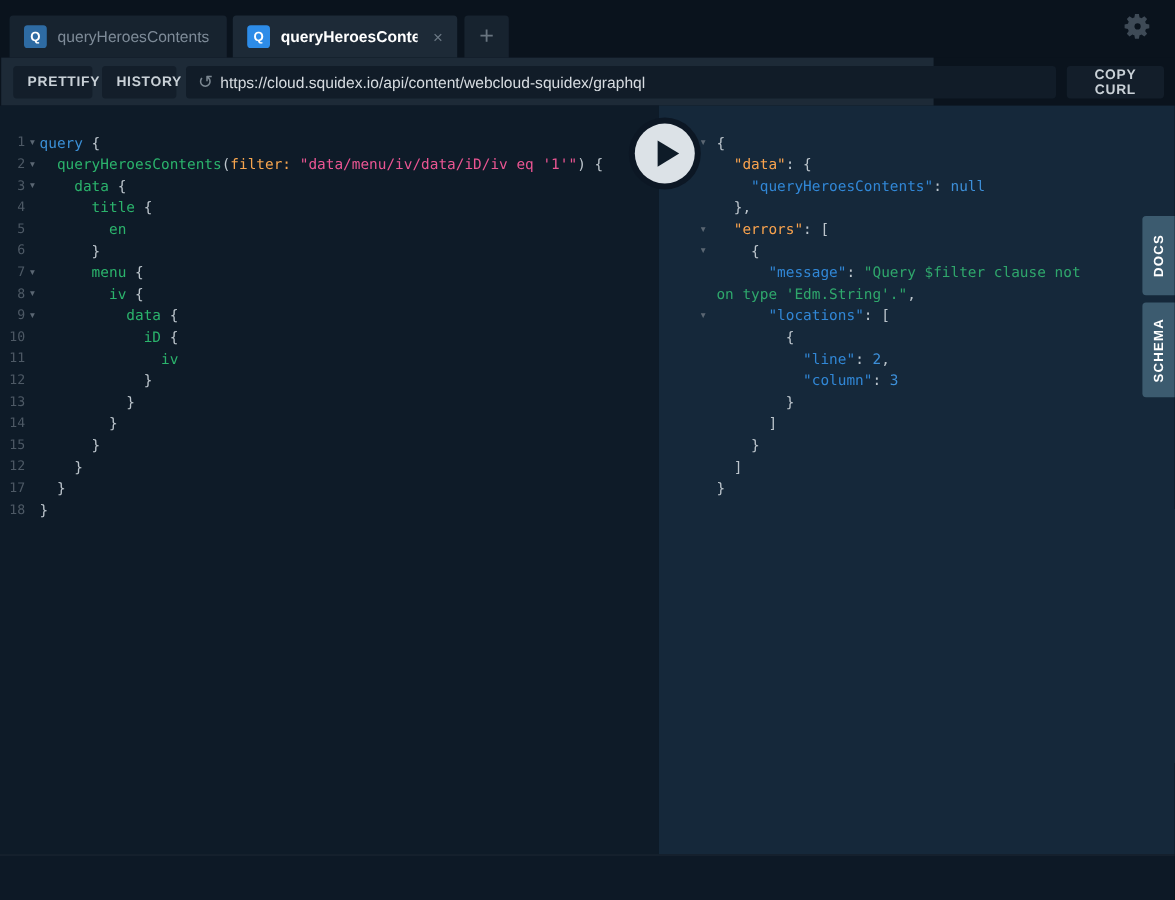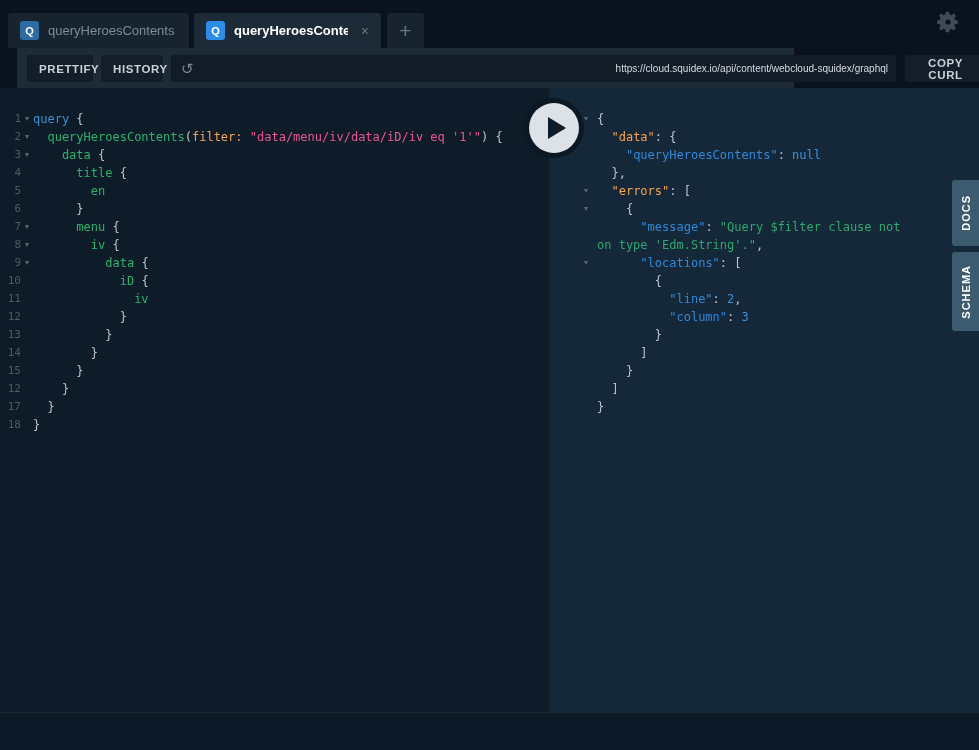--- a/index.html
+++ b/index.html
@@ -20,32 +20,32 @@
   .tab-label { font-size:13px; white-space:nowrap; overflow:hidden; }
   .tab-inactive .tab-label { color:var(--tabTextDim); }
   .tab-active .tab-label { color:#ffffff; font-weight:600; }
   .tab-close { color:var(--closeIcon); font-size:14px; margin-left:4px; cursor:pointer; }
   .tab-plus { position:absolute; bottom:0; left:387px; width:37px; height:35px; background:var(--tabInactive);
               border-radius:3px 3px 0 0; display:flex; align-items:center; justify-content:center;
               color:var(--plusIcon); font-size:21px; font-weight:300; cursor:pointer; }
   .gear { position:absolute; top:9px; right:18px; width:26px; height:26px; cursor:pointer; }
 
   
-  .toolbar { position:absolute; top:48px; left:17px; width:777px; height:40px; background:var(--panelLight);text-decoration:underline; }
+  .toolbar { position:absolute; top:48px; left:1px; width:777px; height:40px; background:var(--panelLight);text-decoration:underline; }
   .tbtn { position:absolute; top:7px; height:27px; background:var(--btn); border:none; border-radius:3px;
           color:var(--btnText); font-family:"Liberation Sans",sans-serif; font-size:11.5px; font-weight:bold;
           letter-spacing:0.6px; cursor:pointer; padding:0 12px; }
   .btn-prettify { left:10px; width:66px; }
   .btn-history  { left:84px; width:62px; }
   .btn-copycurl { left:888px; width:81px; }
   .urlwrap { position:absolute; top:7px; left:154px; width:725px; height:27px; background:var(--input);
              border-radius:3px; display:flex; align-items:center; }
   .refresh { color:var(--refreshIcon); font-size:15px; padding:0 6px 0 10px; line-height:1; }
   .urlinput { flex:1; background:transparent; border:none; outline:none; color:var(--urlText);
-              font-size:10px; font-family:"Liberation Sans",sans-serif; padding-right:8px;text-align:right; }
+              font-size:13px; font-family:"Liberation Sans",sans-serif; padding-right:8px; }
 
   
   .main { position:absolute; top:88px; left:0; width:979px; height:624px; }
   .editor-pane { position:absolute; left:0; top:0; width:549px; height:624px; background:var(--editorBg);
                  padding-top:22px; cursor:text; }
   .result-pane { position:absolute; left:549px; top:0; width:430px; height:624px; background:var(--resultBg);
                  padding-top:22px; }
   .ed-row, .res-row { height:18px; line-height:18px; font-size:12px; white-space:pre; display:flex; }
   .ln { width:21px; text-align:right; color:var(--ln); font-size:11px; flex:0 0 auto;
         font-family:"DejaVu Sans Mono",monospace; }

